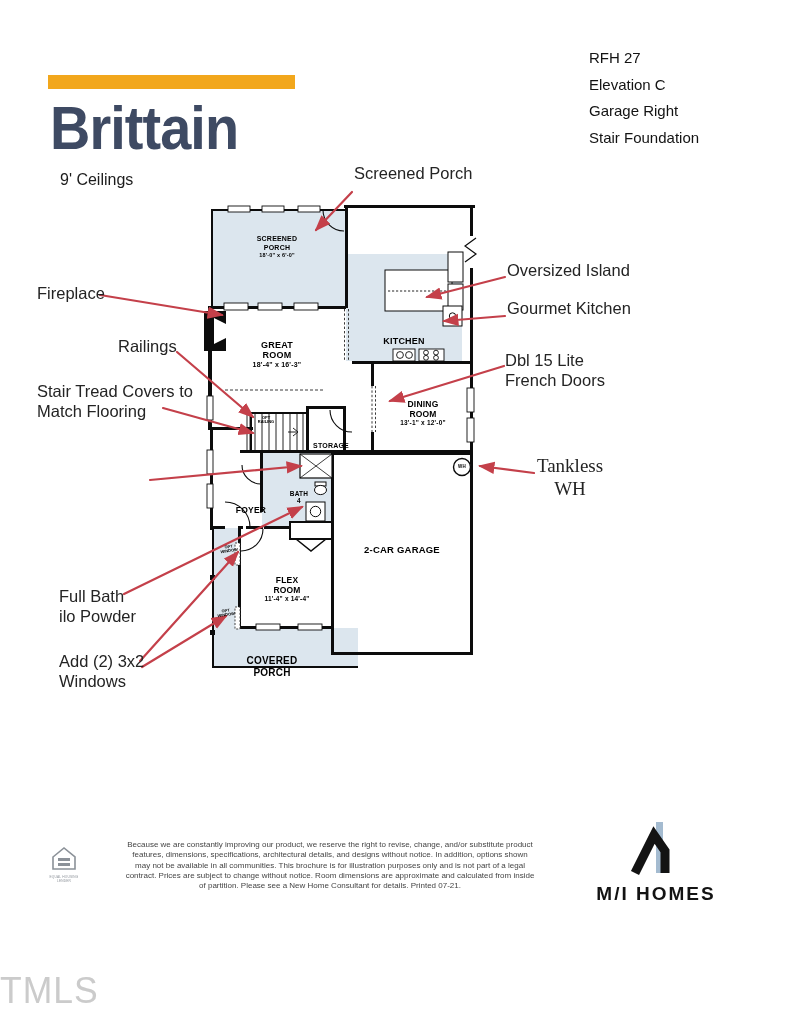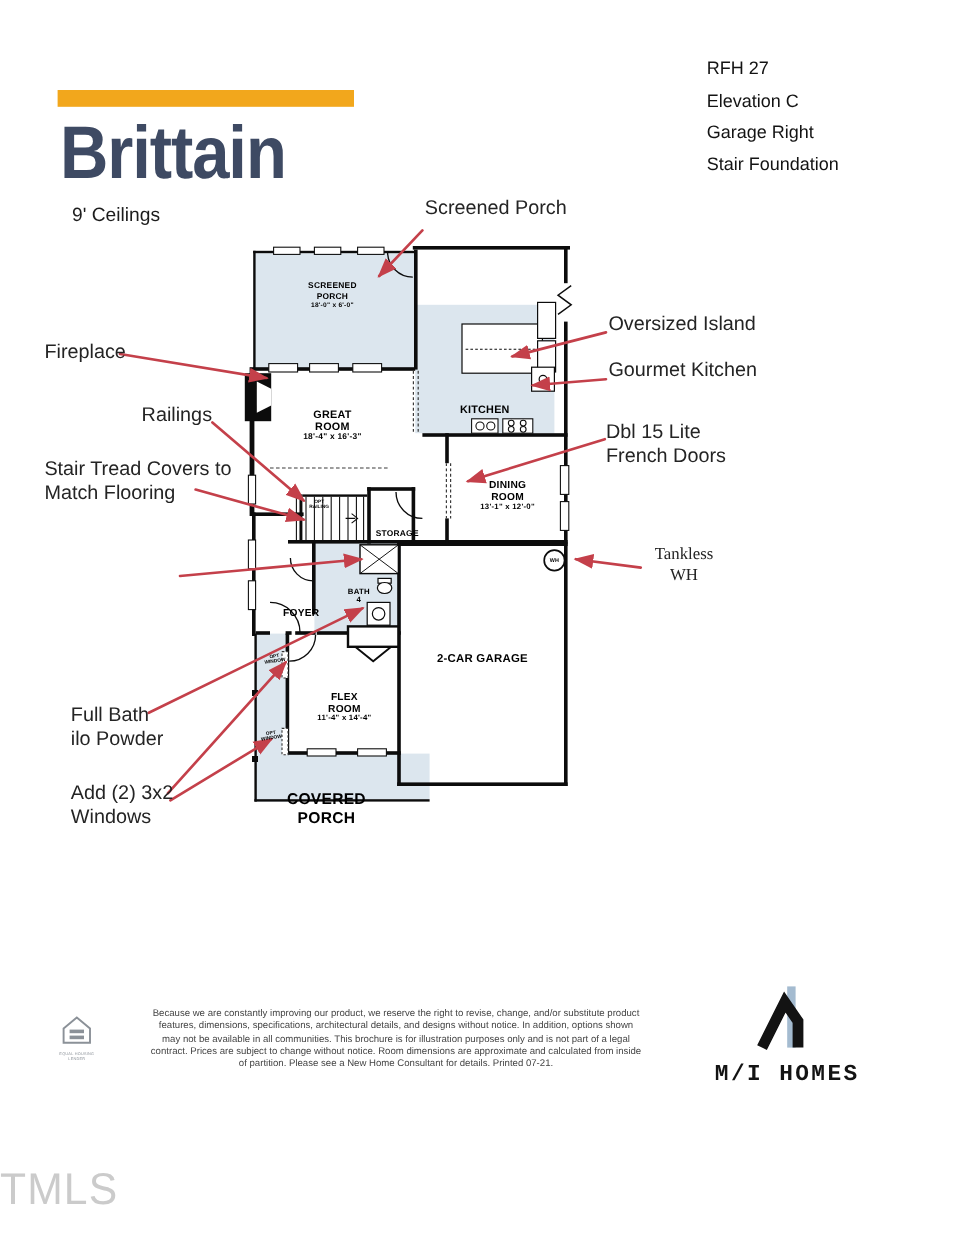--- a/index.html
+++ b/index.html
@@ -220,21 +220,21 @@
     <span>FOYER</span>
   </div>
   <div class="abs rl" style="left:232px;top:565px;width:110px;font-size:8.5px;">
     <span>FLEX
 ROOM</span>
     <span class="dims" style="font-size:6.5px;">11'-4" x 14'-4"</span>
   </div>
   <div class="abs rl" style="left:347px;top:533px;width:110px;font-size:9.5px;">
     <span>2-CAR GARAGE</span>
   </div>
-  <div class="abs rl" style="left:217px;top:643px;width:110px;font-size:13px;">
+  <div class="abs rl" style="left:217px;top:643px;width:110px;font-size:10px;">
     <span>COVERED
 PORCH</span>
   </div>
 
   <div class="abs rl tiny" style="left:246px;top:416px;width:40px;">OPT
 RAILING</div>
   <div class="abs rl tiny" style="left:213px;top:545px;width:32px;transform:rotate(-8deg);">OPT
 WINDOW</div>
   <div class="abs rl tiny" style="left:210px;top:609px;width:32px;transform:rotate(-8deg);">OPT
 WINDOW</div>
@@ -242,21 +242,21 @@
 
   <div class="abs note" style="left:354px;top:163px;">Screened Porch</div>
   <div class="abs note" style="left:37px;top:283px;">Fireplace</div>
   <div class="abs note" style="left:507px;top:260px;">Oversized Island</div>
   <div class="abs note" style="left:507px;top:298px;">Gourmet Kitchen</div>
   <div class="abs note" style="left:118px;top:336px;">Railings</div>
   <div class="abs note" style="left:505px;top:350px;">Dbl 15 Lite
 French Doors</div>
   <div class="abs note" style="left:37px;top:381px;">Stair Tread Covers to
 Match Flooring</div>
-  <div class="abs note serif" style="left:530px;top:454px;width:80px;text-align:center;font-size:14px;line-height:1.22;">Tankless
+  <div class="abs note serif" style="left:530px;top:454px;width:80px;text-align:center;font-size:19px;line-height:1.22;">Tankless
 WH</div>
   <div class="abs note" style="left:59px;top:586px;">Full Bath
 ilo Powder</div>
   <div class="abs note" style="left:59px;top:651px;">Add (2) 3x2
 Windows</div>
 
   <div class="abs" style="left:47px;top:845px;width:34px;text-align:center;">
     <svg width="28" height="27" viewBox="0 0 28 27" style="display:inline-block;">
       <path d="M3,12 L14,3 L25,12 V24 H3 Z" fill="none" stroke="#8b9198" stroke-width="1.6"></path>
       <rect x="8" y="13" width="12" height="3" fill="#8b9198"></rect>
@@ -265,18 +265,18 @@
     <div style="font-size:3.2px;color:#8b9198;letter-spacing:.2px;line-height:1.2;">EQUAL HOUSING LENDER</div>
   </div>
 
   <div class="abs" style="left:124px;top:840px;width:412px;font-size:8px;line-height:10.3px;color:#454545;text-align:center;">Because we are constantly improving our product, we reserve the right to revise, change, and/or substitute product features, dimensions, specifications, architectural details, and designs without notice. In addition, options shown may not be available in all communities. This brochure is for illustration purposes only and is not part of a legal contract. Prices are subject to change without notice. Room dimensions are approximate and calculated from inside of partition. Please see a New Home Consultant for details. Printed 07-21.</div>
 
   <div class="abs" style="left:578px;top:820px;width:156px;text-align:center;">
     <svg width="58" height="56" viewBox="0 0 58 56" style="display:inline-block;">
       <rect x="29" y="2" width="7" height="51" fill="#a4bbd0"></rect>
       <path d="M8,53 L27,15 L38,31 L38,53" fill="none" stroke="#131313" stroke-width="9" stroke-linejoin="miter"></path>
     </svg>
-    <div style="font-size:19px;font-weight:bold;color:#131313;letter-spacing:2px;margin-top:3px;font-family:Liberation Mono, monospace;">M/I HOMES</div>
+    <div style="font-size:19px;font-weight:bold;color:#131313;letter-spacing:2px;margin-top:3px;">M/I HOMES</div>
   </div>
 
   <div class="abs" style="left:0px;top:970px;font-size:37px;color:#cbcbcb;letter-spacing:1px;transform:scaleX(.96);transform-origin:left;">TMLS</div>
 
 </div>
 
 </body></html>

